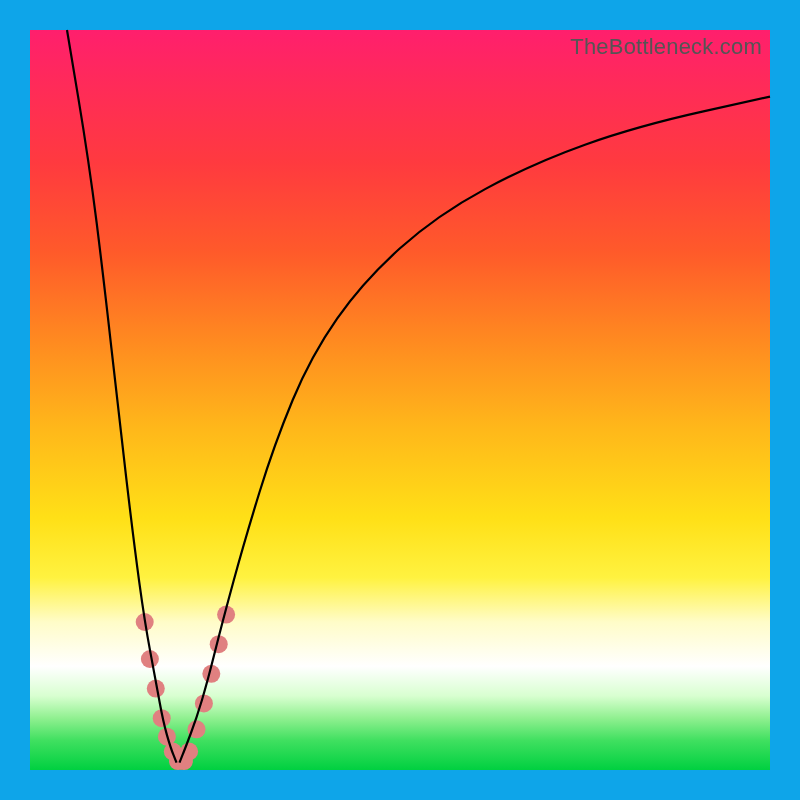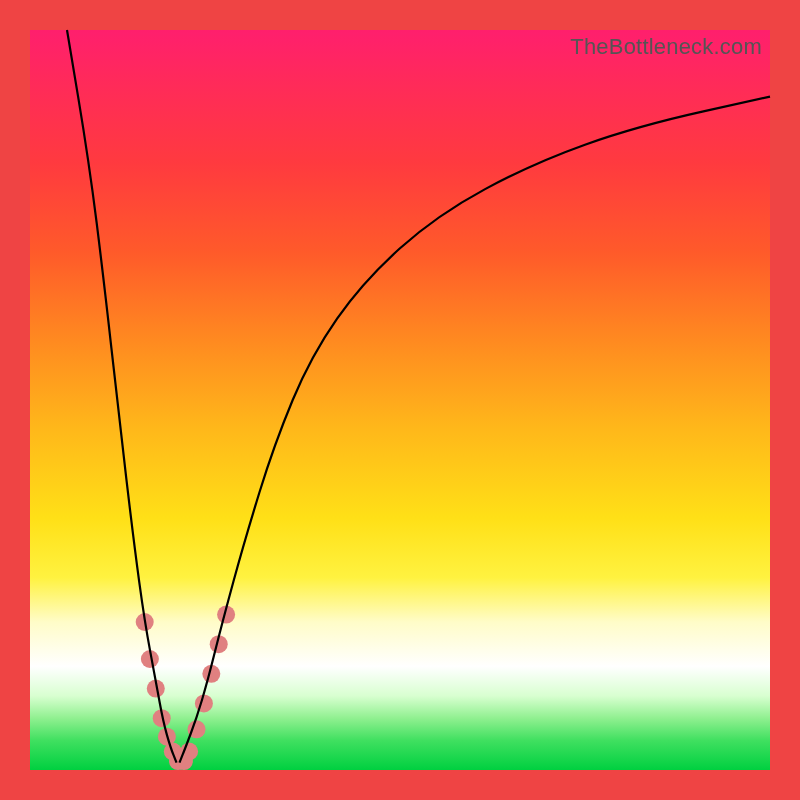--- a/index.html
+++ b/index.html
@@ -8,21 +8,21 @@
     width: 800px;
     height: 800px;
     overflow: hidden;
     background: #000;
     font-family: Arial, Helvetica, sans-serif;
   }
   .outer {
     position: relative;
     width: 800px;
     height: 800px;
-    background: #ef4444;
+    background: #0ea5e9;
     text-align: center;
   }
   .plot {
     position: absolute;
     left: 30px;
     top: 30px;
     width: 740px;
     height: 740px;
     
     background: linear-gradient(

